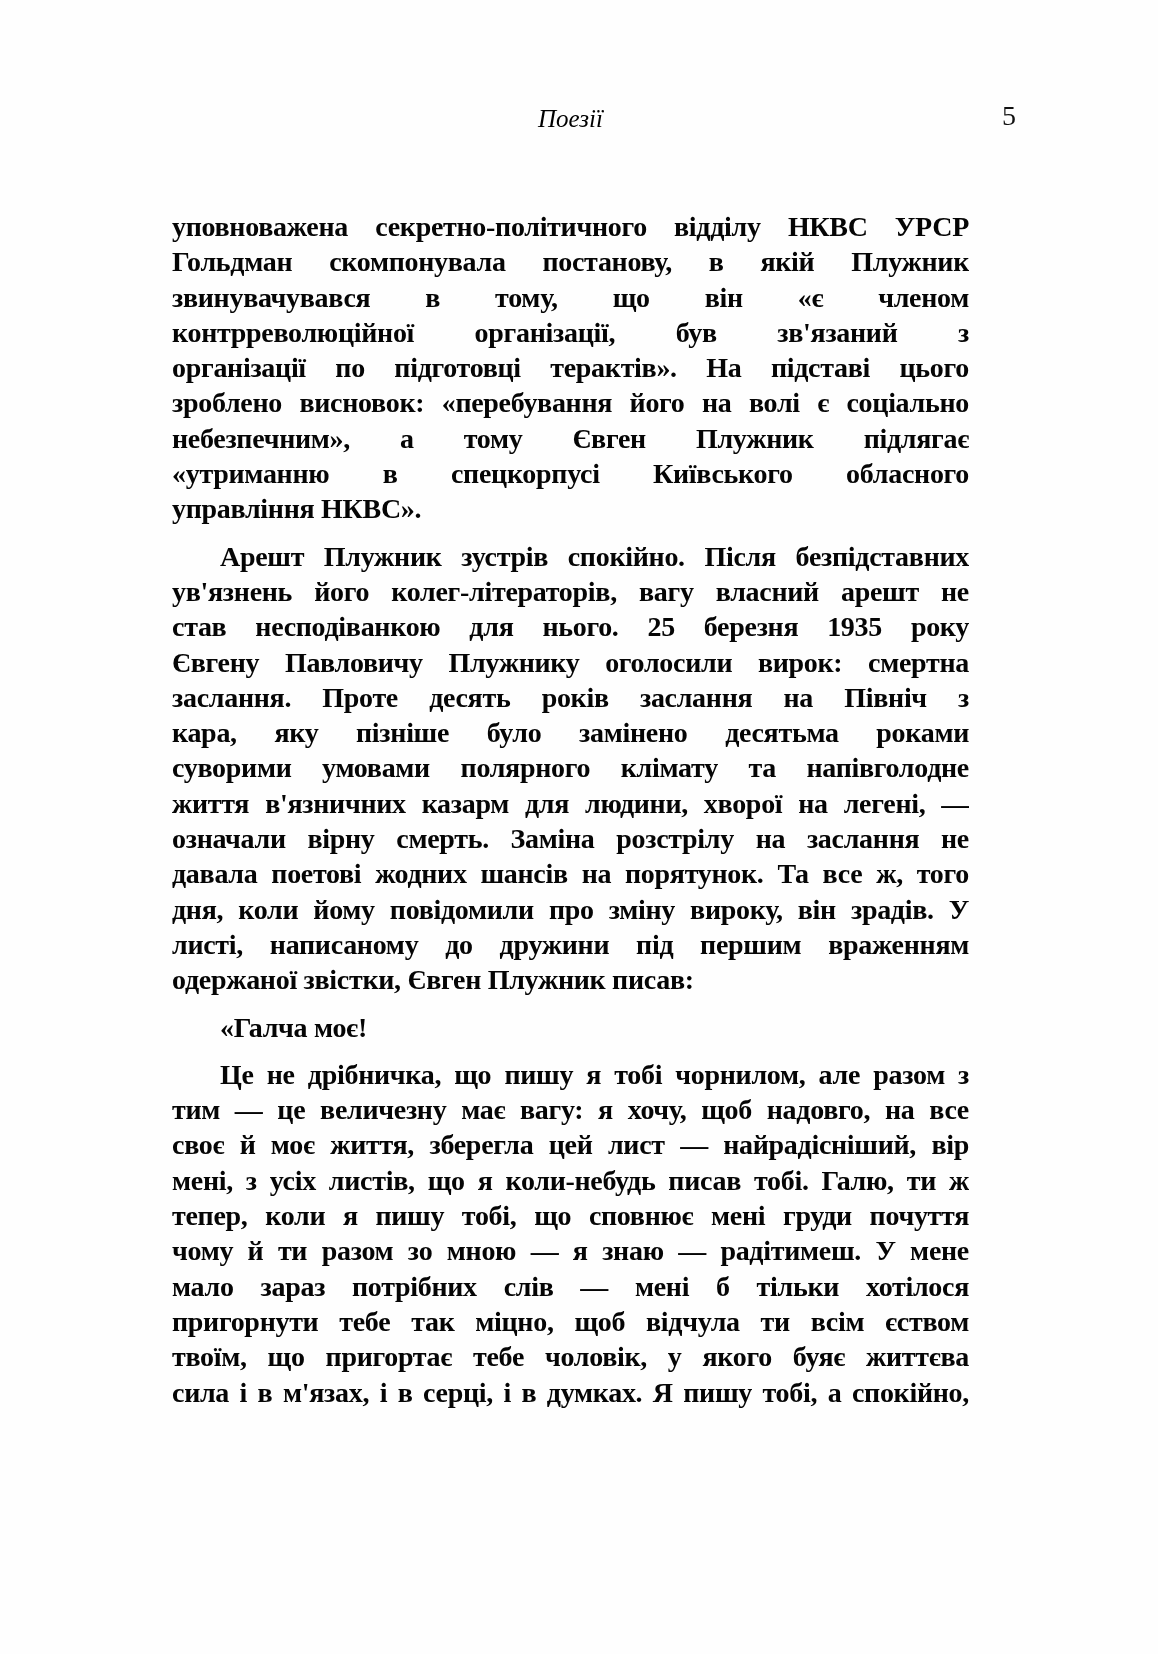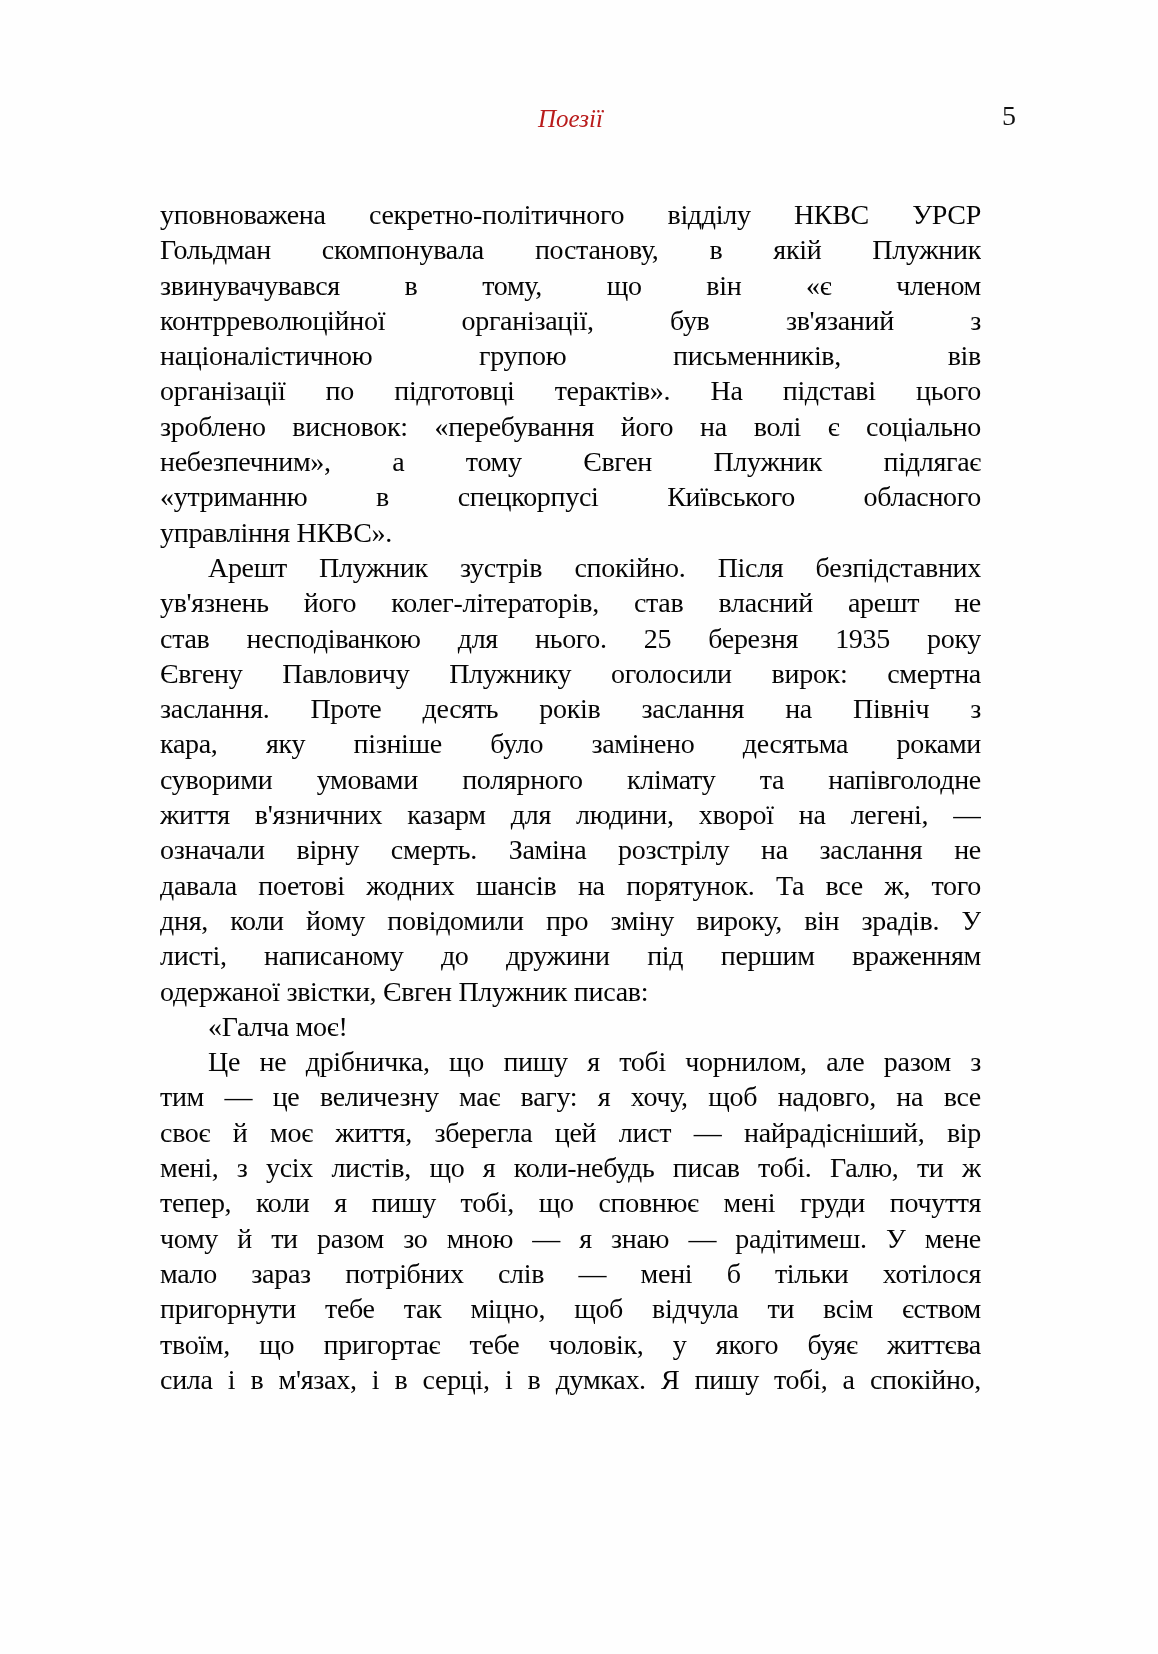--- a/index.html
+++ b/index.html
@@ -18,39 +18,40 @@
   }
   .running-title {
     position: absolute;
     top: 105px;
     left: 160px;
     width: 821px;
     text-align: center;
     font-style: italic;
     font-size: 25px;
     line-height: 28px;
-    color: #b91c1c;
+    color: #000000;
   }
   .page-number {
     position: absolute;
     top: 101px;
     left: 1002px;
     font-size: 28px;
     line-height: 30px;
     color: #111111;
   }
   .text-block {
     position: absolute;
     top: 197px;
     left: 160px;
     width: 821px;
   }
   .paragraph {
-    margin: 0;
+    margin: 12px;
     padding: 0;
+    font-weight: bold;
   }
   .line {
     font-size: 28px;
     line-height: 35.3px;
     height: 35.3px;
     letter-spacing: -0.3px;
     text-align: justify;
     text-align-last: justify;
     overflow: hidden;
     color: #050505;
@@ -67,30 +68,29 @@
 
 <div class="page">
   <div class="running-title">Поезії</div>
   <div class="page-number">5</div>
   <main class="text-block">
       <div class="paragraph">
         <div class="line">уповноважена секретно-політичного відділу НКВС УРСР</div>
         <div class="line">Гольдман скомпонувала постанову, в якій Плужник</div>
         <div class="line">звинувачувався в тому, що він «є членом</div>
         <div class="line">контрреволюційної організації, був зв'язаний з</div>
-        <div class="line">націоналістичною групою письменників, вів</div>
         <div class="line">організації по підготовці терактів». На підставі цього</div>
         <div class="line">зроблено висновок: «перебування його на волі є соціально</div>
         <div class="line">небезпечним», а тому Євген Плужник підлягає</div>
         <div class="line">«утриманню в спецкорпусі Київського обласного</div>
         <div class="line para-end">управління НКВС».</div>
       </div>
       <div class="paragraph">
         <div class="line indented-first">Арешт Плужник зустрів спокійно. Після безпідставних</div>
-        <div class="line">ув'язнень його колег-літераторів, став власний арешт не</div>
+        <div class="line">ув'язнень його колег-літераторів, вагу власний арешт не</div>
         <div class="line">став несподіванкою для нього. 25 березня 1935 року</div>
         <div class="line">Євгену Павловичу Плужнику оголосили вирок: смертна</div>
         <div class="line">заслання. Проте десять років заслання на Північ з</div>
         <div class="line">кара, яку пізніше було замінено десятьма роками</div>
         <div class="line">суворими умовами полярного клімату та напівголодне</div>
         <div class="line">життя в'язничних казарм для людини, хворої на легені, —</div>
         <div class="line">означали вірну смерть. Заміна розстрілу на заслання не</div>
         <div class="line">давала поетові жодних шансів на порятунок. Та все ж, того</div>
         <div class="line">дня, коли йому повідомили про зміну вироку, він зрадів. У</div>
         <div class="line">листі, написаному до дружини під першим враженням</div>

